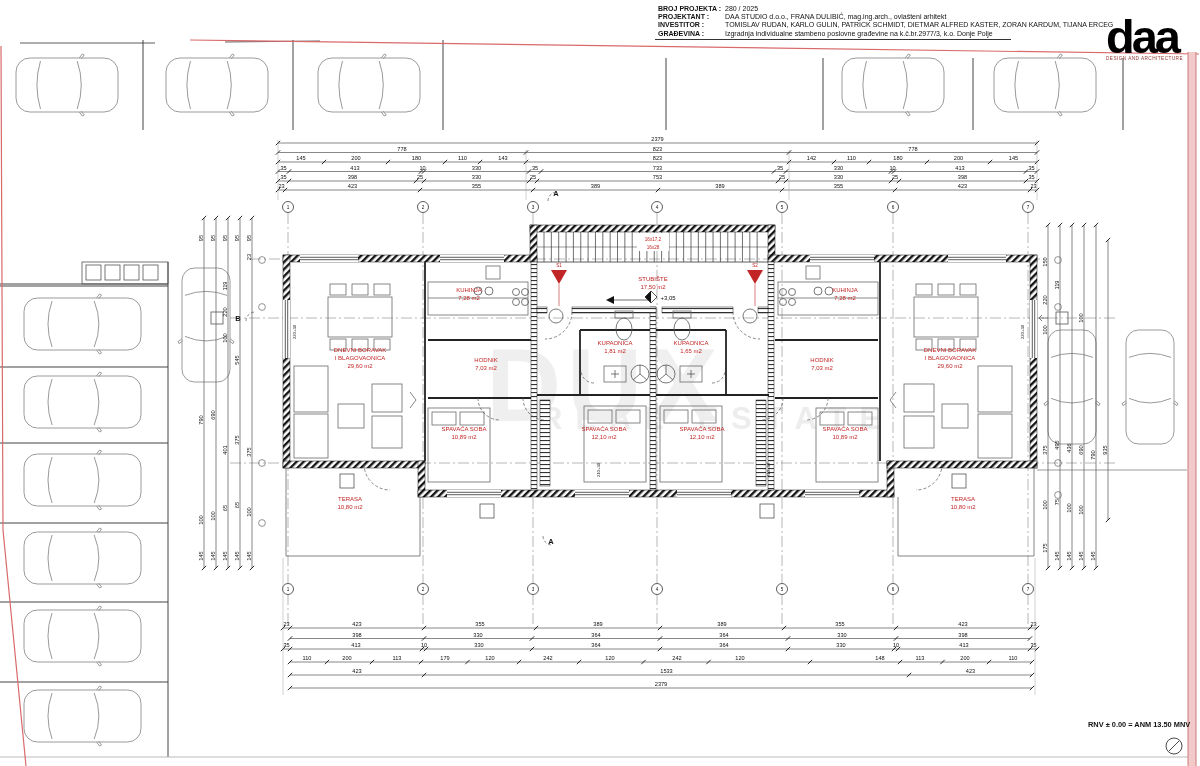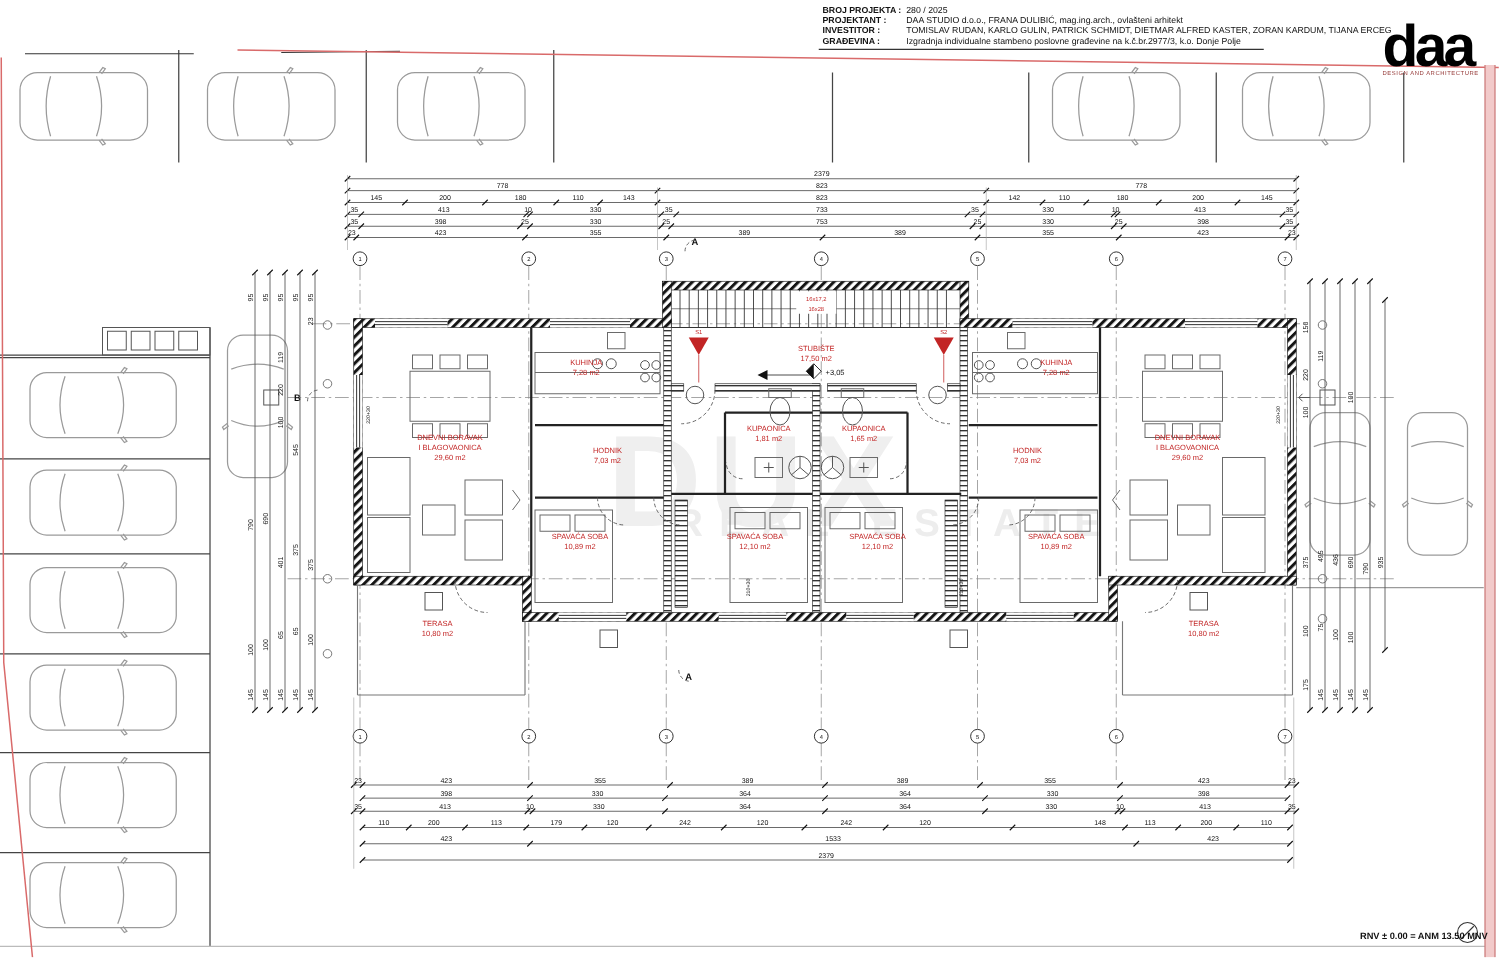--- a/index.html
+++ b/index.html
@@ -6,21 +6,21 @@
   .sheet{position:relative;width:1200px;height:766px;background:#fff;overflow:hidden;}
   svg{position:absolute;left:0;top:0;}
   .tb{position:absolute;left:658px;top:5px;font-size:7px;line-height:8.2px;color:#111;white-space:nowrap;}
   .tb .row{display:flex;}
   .tb .lbl{width:67px;font-weight:bold;}
   .tb .val{font-weight:normal;}
   .tb-line{position:absolute;left:655px;top:39px;width:356px;border-top:1px solid #333;height:0;}
   .logo{position:absolute;left:1106px;top:16px;color:#000;}
   .logo .mark{font-size:47px;font-weight:800;letter-spacing:-3px;line-height:42px;}
   .logo .sub{font-size:4.7px;color:#943634;letter-spacing:.45px;margin-top:-2px;}
-  .rnv{position:absolute;left:1044px;top:744px;font-size:7.4px;font-weight:bold;color:#111;padding-left:44px;}
+  .rnv{position:absolute;left:1044px;top:720px;font-size:7.4px;font-weight:bold;color:#111;padding-left:44px;}
   
   .dimtxt{font:5.6px "Liberation Sans",sans-serif;fill:#111;text-anchor:middle;}
   .dimline{stroke:#555;stroke-width:.7;}
   .tick{stroke:#111;stroke-width:.9;}
   .ext{stroke:#999;stroke-width:.45;}
   .redlbl{font:6px "Liberation Sans",sans-serif;fill:#c22525;text-anchor:middle;}
   .redsm{font:4.6px "Liberation Sans",sans-serif;fill:#c22525;text-anchor:middle;}
   .blk{font:6px "Liberation Sans",sans-serif;fill:#111;text-anchor:middle;}
   .sec{font:bold 7.5px "Liberation Sans",sans-serif;fill:#111;text-anchor:middle;}
   .gridnum{font:4.6px "Liberation Sans",sans-serif;fill:#111;text-anchor:middle;}

